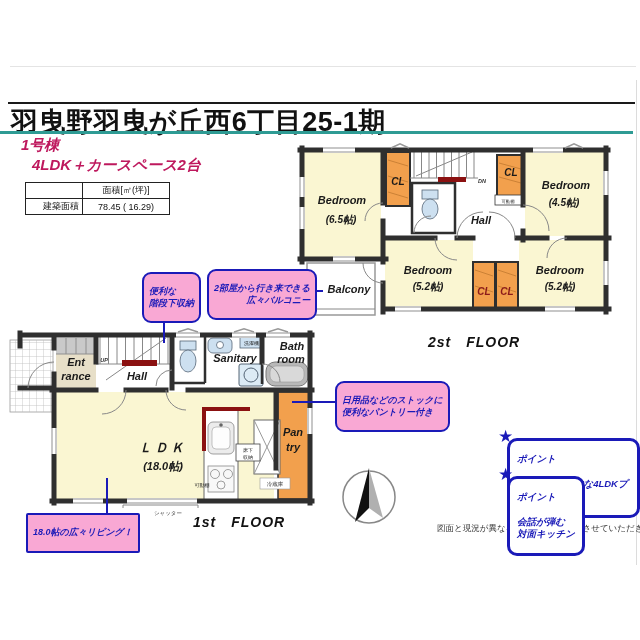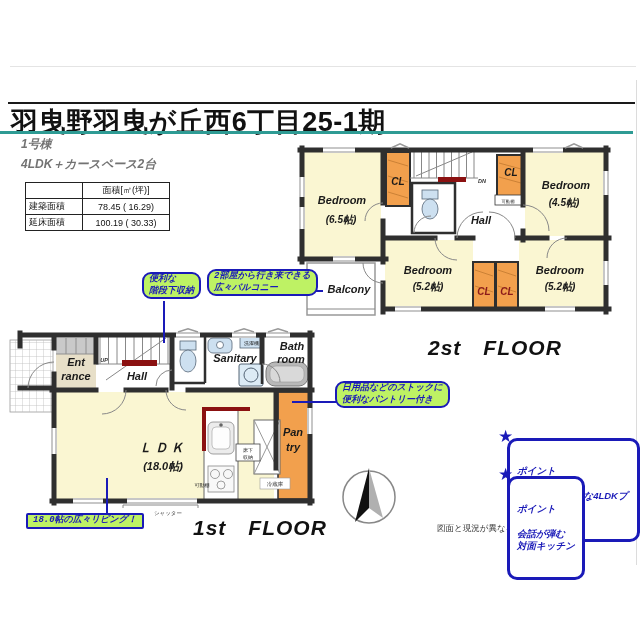--- a/index.html
+++ b/index.html
@@ -4,40 +4,40 @@
 <style>
   html,body{margin:0;padding:0;}
   body{width:640px;height:640px;background:#fff;font-family:"Liberation Sans",sans-serif;position:relative;overflow:hidden;}
   .abs{position:absolute;}
   
   .page-edge-h{left:10px;top:66px;width:626px;height:1px;background:#e4e4e4;}
   .page-edge-v{left:636px;top:80px;width:1px;height:485px;background:#dcdcdc;}
   .rule-black{left:8px;top:102px;width:627px;height:2px;background:#1a1a1a;}
   .rule-teal{left:0px;top:131px;width:633px;height:3px;background:#2e9b94;}
   .title{left:11px;top:104px;font-size:27px;font-weight:bold;color:#111;letter-spacing:.5px;white-space:nowrap;}
-  .subtitle{font-size:12px;font-weight:bold;font-style:italic;color:#737373;white-space:nowrap;}
+  .subtitle{font-size:15px;font-weight:bold;font-style:italic;color:#be185d;white-space:nowrap;}
   .sub1{left:21px;top:136px;}
-  .sub2{left:21px;top:156px;}
+  .sub2{left:32px;top:156px;}
   
   .area-table{left:25px;top:182px;border-collapse:collapse;font-size:9px;color:#111;}
   .area-table td,.area-table th{border:1.2px solid #222;height:15px;padding:0 3px;font-weight:normal;}
-  .area-table .c1{width:50px;text-align:left;}
+  .area-table .c1{width:50px;text-align:right;}
   .area-table .c2{width:80px;text-align:center;}
   
-  .floor-label{font-size:21px;font-weight:bold;font-style:italic;color:#111;letter-spacing:1px;white-space:nowrap;}
+  .floor-label{font-size:14px;font-weight:bold;font-style:italic;color:#111;letter-spacing:1px;white-space:nowrap;}
   .fl2{left:428px;top:334px;}
   .fl1{left:193px;top:514px;text-align:right;}
   
-  .callout{border:2.5px solid #1a1ab8;border-radius:9px;background:#bef264;color:#1a1ab8;
+  .callout{border:2.5px solid #1a1ab8;border-radius:9px;background:#f9a8d4;color:#1a1ab8;
            font-weight:bold;font-style:italic;font-size:9px;line-height:1.3;
-           padding:0 5px;white-space:pre-line;z-index:6;font-family:Liberation Mono, monospace;}
+           padding:12px 5px;white-space:pre-line;z-index:6;}
   .conn{background:#1a1ab8;z-index:5;}
   .point-box{border:3px solid #1a1ab8;border-radius:10px;background:#fff;color:#1a1ab8;
              font-weight:bold;font-style:italic;font-size:9.5px;line-height:1.3;
-             padding:12px 7px;white-space:pre-line;z-index:6;}
+             padding:0 7px;white-space:pre-line;z-index:6;}
   .point-body{padding-left:9px;white-space:pre-line;}
   .star{color:#1a1ab8;font-size:17px;z-index:7;line-height:1;}
   .disclaimer{left:437px;top:523px;font-size:8.5px;color:#333;white-space:nowrap;}
   
   svg{overflow:visible;}
   .wall{stroke:#2f2f2f;stroke-width:5;fill:none;stroke-linecap:square;}
   .wall3{stroke:#2f2f2f;stroke-width:2.5;fill:none;}
   .thin{stroke:#888;stroke-width:1;fill:none;}
   .thin2{stroke:#999;stroke-width:1.5;fill:none;}
   .wline{stroke:#8f8f8f;stroke-width:1;fill:none;}
@@ -67,24 +67,20 @@
 <table class="abs area-table">
   <tbody>
       <tr>
     <td class="c1"></td>
     <td class="c2">面積[㎡(坪)]</td>
   </tr>
   <tr>
     <td class="c1">建築面積</td>
     <td class="c2">78.45 ( 16.29)</td>
   </tr>
-  <tr>
-    <td class="c1">延床面積</td>
-    <td class="c2">100.19 ( 30.33)</td>
-  </tr>
 </tbody>
   </table>
 
 <svg class="abs" style="left:295px;top:143px;" width="330" height="195" viewBox="0 0 330 195">
 
   <rect x="9" y="7" width="77" height="107" fill="#faf6d2"></rect>
   <rect x="230" y="7" width="79" height="86" fill="#faf6d2"></rect>
   <rect x="90" y="97" width="88" height="67" fill="#faf6d2"></rect>
   <rect x="224" y="97" width="85" height="67" fill="#faf6d2"></rect>
 
@@ -298,21 +294,21 @@
   <text x="155" y="142" class="rm">(18.0帖)</text>
   <text x="285" y="108" class="rm">Pan</text>
   <text x="285" y="123" class="rm">try</text>
 </svg>
 <div class="abs floor-label fl1">1st　FLOOR</div>
 
 <div class="abs callout" style="left:142px;top:272px;">便利な
 階段下収納</div>
 <div class="abs conn" style="left:163px;top:301px;width:2px;height:42px;"></div>
 
-<div class="abs callout" style="left:207px;top:269px;">2部屋から行き来できる
+<div class="abs callout" style="left:207px;top:269px;text-align:right;">2部屋から行き来できる
 広々バルコニー</div>
 <div class="abs conn" style="left:303px;top:290px;width:20px;height:2px;"></div>
 
 <div class="abs callout" style="left:335px;top:381px;">日用品などのストックに
 便利なパントリー付き</div>
 <div class="abs conn" style="left:292px;top:401px;width:44px;height:2px;"></div>
 
 <div class="abs callout" style="left:26px;top:513px;border-radius:2px;">18.0帖の広々リビング！</div>
 <div class="abs conn" style="left:106px;top:478px;width:2px;height:36px;"></div>
 

